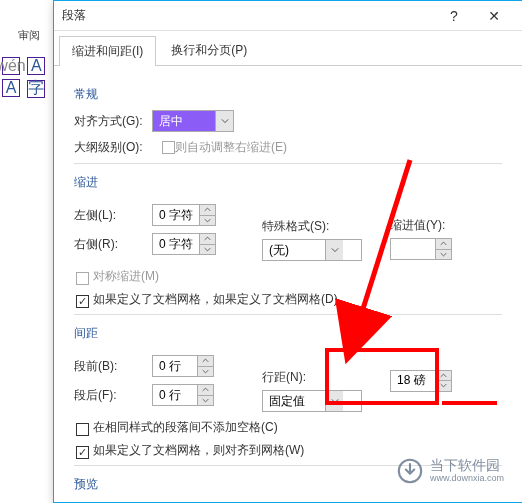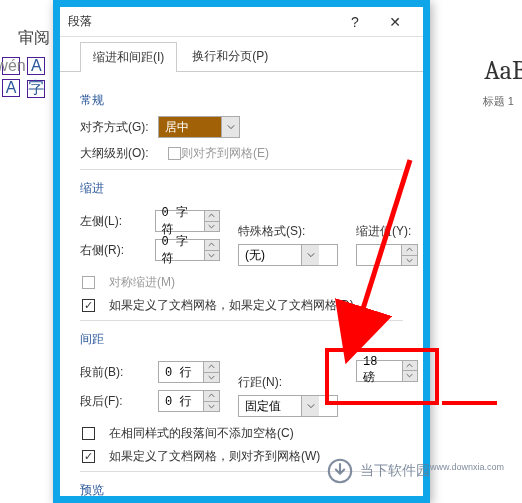--- a/index.html
+++ b/index.html
@@ -1,64 +1,64 @@
 <!DOCTYPE html>
 <html><head>
 <meta charset="utf-8">
 <style>
 * { box-sizing: border-box; margin: 0; padding: 0; }
 body { font-family: "Microsoft YaHei", "Segoe UI", sans-serif; font-size: 12px; background: #f0f0f0; width: 522px; height: 503px; overflow: hidden; position: relative; }
 .bg { position: absolute; inset: 0; background: #fff; }
-.ribbon-tab { position: absolute; top: 28px; left: 18px; font-size: 16px; color: #444; }
+.ribbon-tab { position: absolute; top: 28px; left: 18px; font-size: 11px; color: #444; }
 .left-panel { position: absolute; left: 0; top: 55px; width: 50px; }
 .left-box { border: 1px solid #4c1d95; width: 18px; height: 18px; display: inline-flex; align-items: center; justify-content: center; margin: 2px; background: #fff; font-size: 16px; color: #2b579a; }
-.dialog { position: absolute; left: 53px; top: 0; width: 377px; height: 503px; background: #fff; border: 7px solid #0ea5e9; box-shadow: 2px 2px 10px rgba(0,0,0,0.3); }
+.dialog { position: absolute; left: 53px; top: 0; width: 470px; height: 503px; background: #fff; border: 1px solid #0ea5e9; box-shadow: 2px 2px 10px rgba(0,0,0,0.3); }
 .titlebar { height: 30px; display: flex; align-items: center; padding: 0 8px; border-bottom: 1px solid #e0e0e0; }
 .title { font-size: 12px; color: #333; flex: 0 0 auto; }
 .title-spacer { flex: 1; }
 .title-btn { width: 40px; height: 28px; display: flex; align-items: center; justify-content: center; color: #333; font-size: 14px; cursor: pointer; }
-.tabbar { display: flex; gap: 2px; padding: 4px 20px 0; border-bottom: 1px solid #ccc; }
+.tabbar { display: flex; gap: 2px; padding: 4px 5px 0; border-bottom: 1px solid #ccc; }
 .tab { padding: 6px 12px; border: 1px solid transparent; border-bottom: none; font-size: 12px; color: #333; cursor: pointer; }
 .tab.active { border-color: #ccc; background: #fff; position: relative; top: 1px; }
 .content { padding: 10px 20px; }
 .section-title { color: #2b579a; font-size: 12px; margin: 10px 0 6px; }
 .row { display: flex; align-items: center; margin: 7px 0; }
 .label { width: 78px; text-align: left; color: #333; }
 .dropdown { display: inline-flex; border: 1px solid #ababab; height: 22px; background: #fff; }
 .dd-text { padding: 2px 6px; min-width: 62px; display: flex; align-items: center; }
 .dd-arrow { width: 18px; border-left: 1px solid #ababab; display: flex; align-items: center; justify-content: center; background: #e6e6e6; }
 .dd-arrow svg { width: 8px; height: 8px; }
 .spinner { display: inline-flex; border: 1px solid #ababab; height: 22px; background: #fff; }
-.sp-text { padding: 2px 6px; min-width: 44px; display: flex; align-items: center; font-family: Liberation Mono, monospace; }
+.sp-text { padding: 2px 6px; min-width: 44px; display: flex; align-items: center; }
 .sp-arrows { width: 16px; display: flex; flex-direction: column; border-left: 1px solid #ababab; }
 .sp-up, .sp-down { flex: 1; display: flex; align-items: center; justify-content: center; background: #e6e6e6; }
 .sp-up { border-bottom: 1px solid #ababab; }
 .sp-arrows svg { width: 7px; height: 5px; }
-.checkbox-row { display: flex; align-items: center; gap: 14px; margin: 6px 0 6px 2px; }
+.checkbox-row { display: flex; align-items: flex-end; gap: 4px; margin: 6px 0 6px 2px; }
 .cb { width: 13px; height: 13px; border: 1px solid #333; display: inline-flex; align-items: center; justify-content: center; background: #fff; flex-shrink: 0; }
 .cb.disabled { border-color: #aaa; }
 .cb.checked::after { content: "✓"; font-size: 11px; color: #333; line-height: 1; }
 .cb-label { color: #333; }
 .cb-label.disabled { color: #999; }
 .hr { border: none; border-top: 1px solid #ddd; margin: 6px 0 2px; }
 .col-label { color: #333; margin-bottom: 4px; margin-top: 20px; }
-.cols { display: flex; gap: 18px; align-items: flex-start; }
+.cols { display: flex; gap: 18px; align-items: center; }
 .col1 { width: 170px; }
 .col2 { width: 110px; }
 .col3 { width: 80px; }
 .aab { position: absolute; right: -5px; top: 56px; font-family: Cambria, serif; font-size: 26px; color: #333; }
 .aab-label { position: absolute; right: 8px; top: 94px; font-size: 11px; color: #666; }
 
 .annotation { position: absolute; pointer-events: none; }
 .red-box1 { position: absolute; left: 325px; top: 348px; width: 114px; height: 57px; border: 4px solid #ff0000; }
 .red-box2 { position: absolute; left: 442px; top: 377px; width: 55px; height: 28px; border-bottom: 4px solid #ff0000; }
 .arrow-svg { position: absolute; left: 255px; top: 155px; width: 165px; height: 210px; }
 .watermark { position: absolute; right: 18px; bottom: 18px; display: flex; align-items: center; gap: 6px; opacity: 0.85; }
 .wm-logo { width: 28px; height: 28px; }
-.wm-text { font-size: 14px; color: #6b7a8f; display: flex; flex-direction: row; line-height: 1.1; }
+.wm-text { font-size: 14px; color: #6b7a8f; display: flex; flex-direction: column; line-height: 1.1; }
 </style>
 </head>
 <body>
 
 <div class="bg"></div>
 <div class="ribbon-tab">审阅</div>
 
 <div class="left-panel">
   <div>
     <span class="left-box" style="color:#888">wén</span>
@@ -85,33 +85,33 @@
     <div class="tab active">缩进和间距(I)</div>
     <div class="tab">换行和分页(P)</div>
   </div>
 
   <div class="content">
 
     <div class="section-title">常规</div>
     <div class="row">
       <span class="label">对齐方式(G):</span>
       <span class="dropdown">
-        <span class="dd-text highlight" style="background:#a16207;color:#fff">居中</span>
+        <span class="dd-text highlight" style="background:#8b5cf6;color:#fff">居中</span>
         <span class="dd-arrow">
             <svg viewBox="0 0 10 10">
               <path d="M1 3 L5 7 L9 3" fill="none" stroke="#333"></path>
             </svg>
           </span>
       </span>
     </div>
     <div class="row">
       <span class="label">大纲级别(O):</span>
       <span style="width:10px"></span>
       <span class="cb disabled"></span>
-      <span class="cb-label disabled">则对齐到网格(E)</span>
+      <span class="cb-label disabled">则自动调整右缩进(E)</span>
     </div>
 
     <hr class="hr">
 
     <div class="section-title">缩进</div>
     <div class="cols">
       <div class="col1">
         <div class="row">
           <span class="label">左侧(L):</span>
           <span class="spinner">

